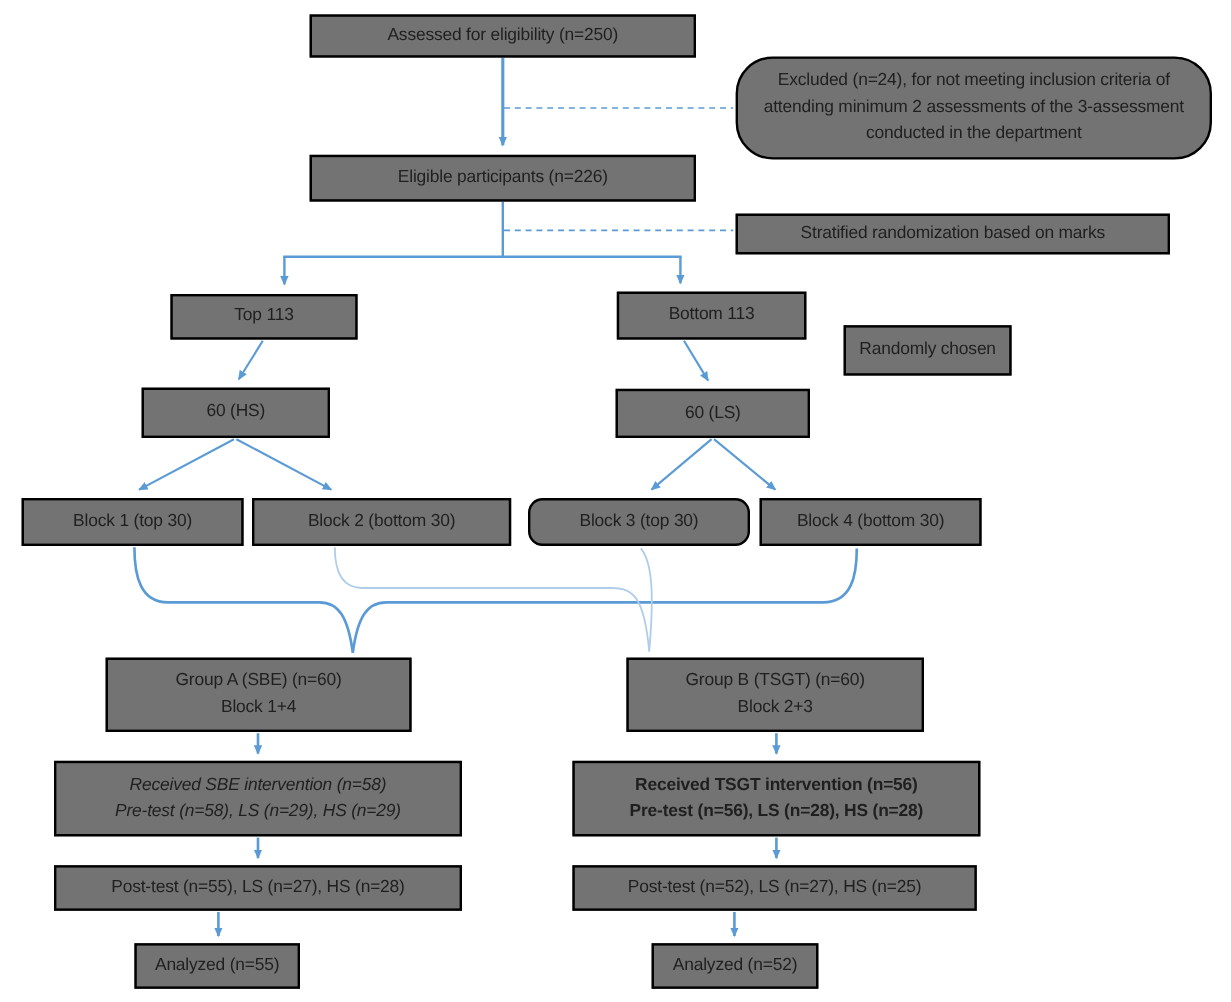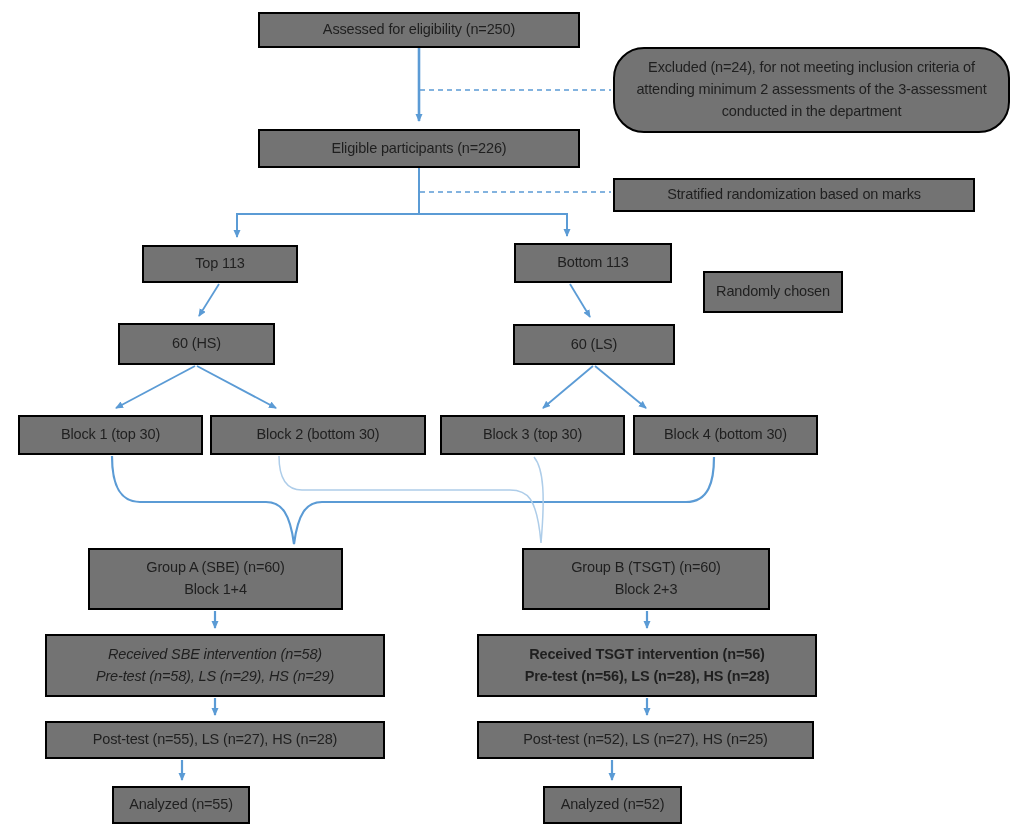--- a/index.html
+++ b/index.html
@@ -80,21 +80,21 @@
   <div class="box" style="left:672px;top:271px;width:140px;height:42px;margin-left:31px;">Randomly chosen</div>
 
   <div class="box" style="left:118px;top:323px;width:157px;height:42px;text-align:center;">60 (HS)</div>
 
   <div class="box" style="left:513px;top:324px;width:162px;height:41px;">60 (LS)</div>
 
   <div class="box" style="left:18px;top:415px;width:185px;height:40px;">Block 1 (top 30)</div>
 
   <div class="box" style="left:210px;top:415px;width:216px;height:40px;">Block 2 (bottom 30)</div>
 
-  <div class="box" style="left:440px;top:415px;width:185px;height:40px;">Block 3 (top 30)</div>
+  <div class="box" style="left:440px;top:415px;width:185px;height:40px;border-radius:12px;">Block 3 (top 30)</div>
 
   <div class="box" style="left:633px;top:415px;width:185px;height:40px;">Block 4 (bottom 30)</div>
 
   <div class="box" style="left:88px;top:548px;width:255px;height:62px;">
     <span class="ln">Group A (SBE) (n=60)</span>
     <span class="ln">Block 1+4</span>
   </div>
 
   <div class="box" style="left:522px;top:548px;width:248px;height:62px;">
     <span class="ln">Group B (TSGT) (n=60)</span>

